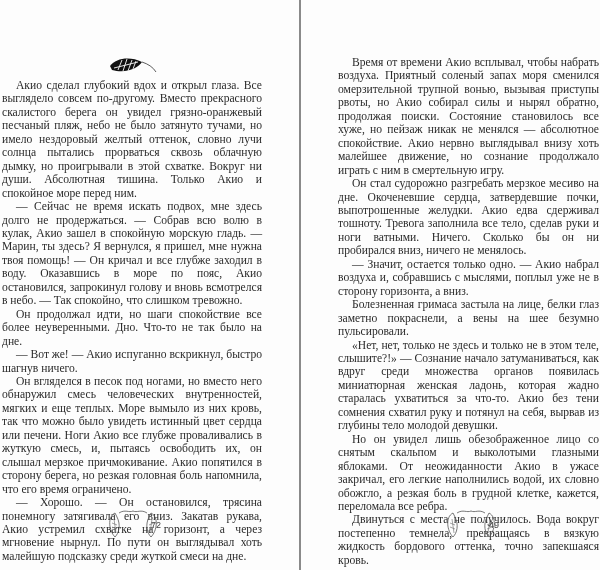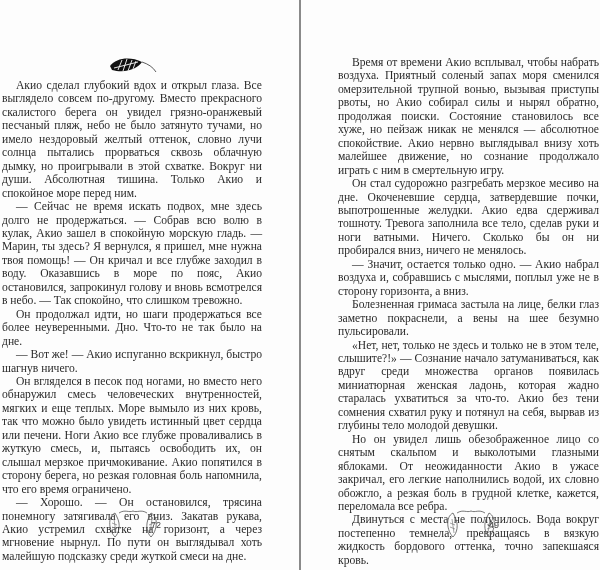--- a/index.html
+++ b/index.html
@@ -24,21 +24,21 @@
 
 <div class="page page-left">
   <svg class="ornament feather" viewBox="0 0 50 20">
     <path d="M2 10 C8 2, 22 0, 34 6 C30 12, 18 18, 4 14 Z" fill="#111"></path>
     <path d="M6 12 L30 6 M10 14 L14 4 M15 15 L19 3 M20 15 L24 4 M25 13 L28 5" stroke="#fdfdfd" stroke-width="0.9"></path>
     <path d="M34 6 C40 8, 45 11, 48 16" stroke="#333" stroke-width="0.8" fill="none"></path>
   </svg>
   <div class="text-block">
     <p>Акио сделал глубокий вдох и открыл глаза. Все выглядело совсем по-другому. Вместо прекрасного скалистого берега он увидел грязно-оранжевый песчаный пляж, небо не было затянуто тучами, но имело нездоровый желтый оттенок, словно лучи солнца пытались прорваться сквозь облачную дымку, но проигрывали в этой схватке. Вокруг ни души. Абсолютная тишина. Только Акио и спокойное море перед ним.</p>
     <p>— Сейчас не время искать подвох, мне здесь долго не продержаться. — Собрав всю волю в кулак, Акио зашел в спокойную морскую гладь. — Марин, ты здесь? Я вернулся, я пришел, мне нужна твоя помощь! — Он кричал и все глубже заходил в воду. Оказавшись в море по пояс, Акио остановился, запрокинул голову и вновь всмотрелся в небо. — Так спокойно, что слишком тревожно.</p>
-    <p>Он продолжал идти, но шаги продержаться все более неуверенными. Дно. Что-то не так было на дне.</p>
+    <p>Он продолжал идти, но шаги спокойствие все более неуверенными. Дно. Что-то не так было на дне.</p>
     <p>— Вот же! — Акио испуганно вскрикнул, быстро шагнув ничего.</p>
     <p>Он вгляделся в песок под ногами, но вместо него обнаружил смесь человеческих внутренностей, мягких и еще теплых. Море вымыло из них кровь, так что можно было увидеть истинный цвет сердца или печени. Ноги Акио все глубже проваливались в жуткую смесь, и, пытаясь освободить их, он слышал мерзкое причмокивание. Акио попятился в сторону берега, но резкая головная боль напомнила, что его время ограничено.</p>
     <p>— Хорошо. — Он остановился, трясина понемногу затягивала его вниз. Закатав рукава, Акио устремил схватке на горизонт, а через мгновение нырнул. По пути он выглядывал хоть малейшую подсказку среди жуткой смеси на дне.</p>
   </div>
   <div class="footer-orn">
     <svg width="56" height="34" viewBox="0 0 56 34">
       <path d="M14 6 C20 2, 24 6, 28 4 C32 6, 36 2, 42 6" stroke="#555" stroke-width="0.8" fill="none"></path>
       <path d="M10 6 C2 10, 4 24, 10 30 C14 26, 16 18, 12 10 Z" fill="none" stroke="#555" stroke-width="0.8"></path>
       <path d="M9 12 L11 26 M7 16 L12 18 M7 20 L12 22" stroke="#666" stroke-width="0.6"></path>
       <path d="M46 6 C54 10, 52 24, 46 30 C42 26, 40 18, 44 10 Z" fill="none" stroke="#555" stroke-width="0.8"></path>

